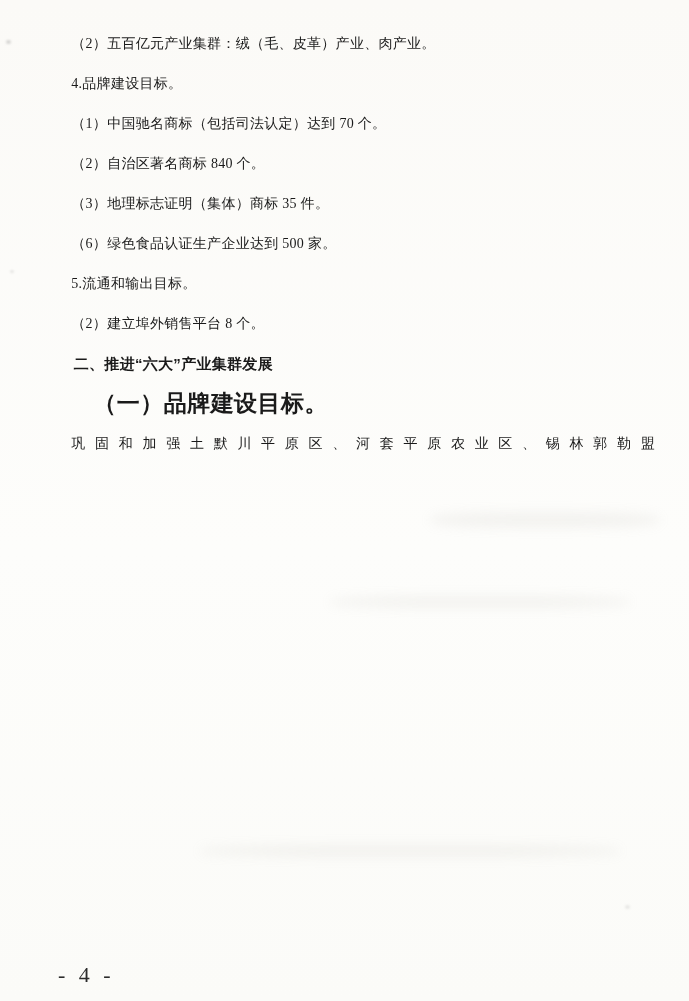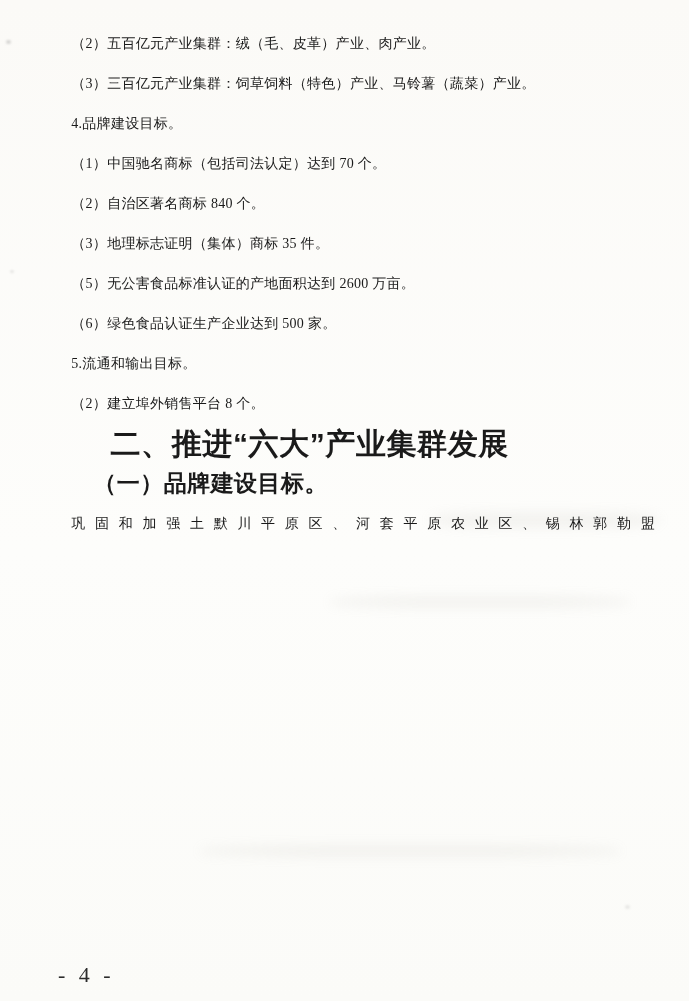--- a/index.html
+++ b/index.html
@@ -26,21 +26,21 @@
     font-size: 14px;
     line-height: 40px;
     text-align: justify;
     text-indent: 2.45em;
     letter-spacing: 0.02em;
     word-break: break-all;
   }
   .heading-hei {
     font-family: "Liberation Sans", "DejaVu Sans", sans-serif;
     font-weight: 700;
-    font-size: 30px;
+    font-size: 15px;
     text-align: left;
   }
   .heading-kai {
     font-weight: 700;
     font-size: 23px;
     text-align: left;
   }
   .extra-space {
   }
   .stretch {
@@ -79,26 +79,24 @@
 
 <span class="scan-speck speck-1"></span>
 <span class="scan-speck speck-2"></span>
 <span class="scan-speck speck-3"></span>
 <span class="scan-smudge smudge-1"></span>
 <span class="scan-smudge smudge-2"></span>
 <span class="scan-smudge smudge-3"></span>
 
 <div class="page-inner">
     <p class="para body">（2）五百亿元产业集群：绒（毛、皮革）产业、肉产业。</p>
-    <p class="para body">（3）三百亿元产业集群：饲草饲料（特色）产业、马铃薯（蔬菜）产业。</p>
     <p class="para body extra-space">4.品牌建设目标。</p>
     <p class="para body">（1）中国驰名商标（包括司法认定）达到 70 个。</p>
     <p class="para body">（2）自治区著名商标 840 个。</p>
     <p class="para body">（3）地理标志证明（集体）商标 35 件。</p>
-    <p class="para body">（5）无公害食品标准认证的产地面积达到 2600 万亩。</p>
     <p class="para body">（6）绿色食品认证生产企业达到 500 家。</p>
     <p class="para body">5.流通和输出目标。</p>
     <p class="para body">（2）建立埠外销售平台 8 个。</p>
     <p class="para heading-hei">二、推进“六大”产业集群发展</p>
     <p class="para heading-kai extra-space">（一）品牌建设目标。</p>
     <p class="para body stretch">巩固和加强土默川平原区、河套平原农业区、锡林郭勒盟</p>
   </div>
 
 <div class="page-number">- 4 -</div>
 

